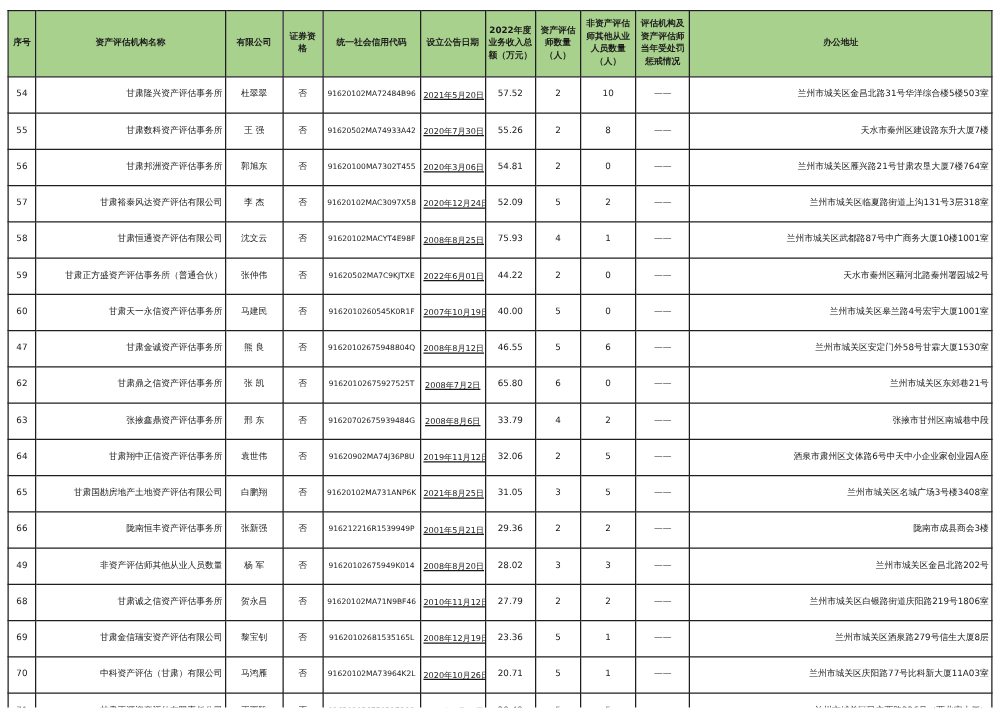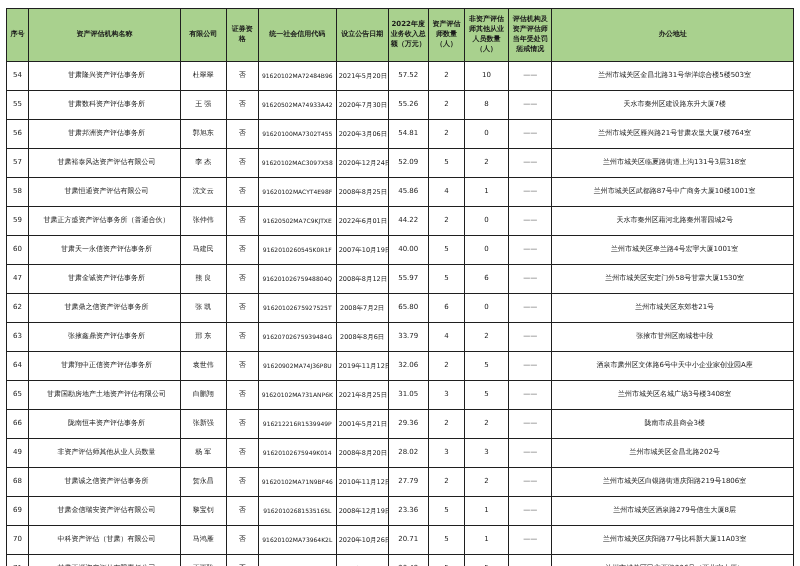--- a/index.html
+++ b/index.html
@@ -29,23 +29,23 @@
     text-align:center;
     height:50px;
   }
   tbody td{
     font-size:7px;
     line-height:1.3;
     text-align:center;
     height:26px;
     background:#ffffff;
   }
-  td.col-name,td.col-address{text-align:center;padding-left:6px;}
+  td.col-name,td.col-address{text-align:right;padding-left:6px;}
   td.col-code{font-size:6px;}
-  td.col-date{font-size:6.5px;white-space:nowrap;}
+  td.col-date{font-size:6.5px;white-space:nowrap;text-decoration:underline;}
   td.col-punish{color:#444;}
 </style>
 </head>
 <body>
 
 <div class="sheet">
   <table>
     <colgroup>
       <col style="width:2.8%">
       <col style="width:19.3%">
@@ -127,21 +127,21 @@
           <td class="col-punish">——</td>
           <td class="col-address">兰州市城关区临夏路街道上沟131号3层318室</td>
         </tr>
         <tr>
           <td class="col-seq">58</td>
           <td class="col-name">甘肃恒通资产评估有限公司</td>
           <td class="col-rep">沈文云</td>
           <td class="col-sec">否</td>
           <td class="col-code">91620102MACYT4E98F</td>
           <td class="col-date">2008年8月25日</td>
-          <td class="col-income">45.86</td>
+          <td class="col-income">75.93</td>
           <td class="col-appraisers">4</td>
           <td class="col-non_appraisers">1</td>
           <td class="col-punish">——</td>
           <td class="col-address">兰州市城关区武都路87号中广商务大厦10楼1001室</td>
         </tr>
         <tr>
           <td class="col-seq">59</td>
           <td class="col-name">甘肃正方盛资产评估事务所（普通合伙）</td>
           <td class="col-rep">张仲伟</td>
           <td class="col-sec">否</td>
@@ -166,21 +166,21 @@
           <td class="col-punish">——</td>
           <td class="col-address">兰州市城关区皋兰路4号宏宇大厦1001室</td>
         </tr>
         <tr>
           <td class="col-seq">47</td>
           <td class="col-name">甘肃金诚资产评估事务所</td>
           <td class="col-rep">熊  良</td>
           <td class="col-sec">否</td>
           <td class="col-code">91620102675948804Q</td>
           <td class="col-date">2008年8月12日</td>
-          <td class="col-income">55.97</td>
+          <td class="col-income">46.55</td>
           <td class="col-appraisers">5</td>
           <td class="col-non_appraisers">6</td>
           <td class="col-punish">——</td>
           <td class="col-address">兰州市城关区安定门外58号甘霖大厦1530室</td>
         </tr>
         <tr>
           <td class="col-seq">62</td>
           <td class="col-name">甘肃鼎之信资产评估事务所</td>
           <td class="col-rep">张  凯</td>
           <td class="col-sec">否</td>

